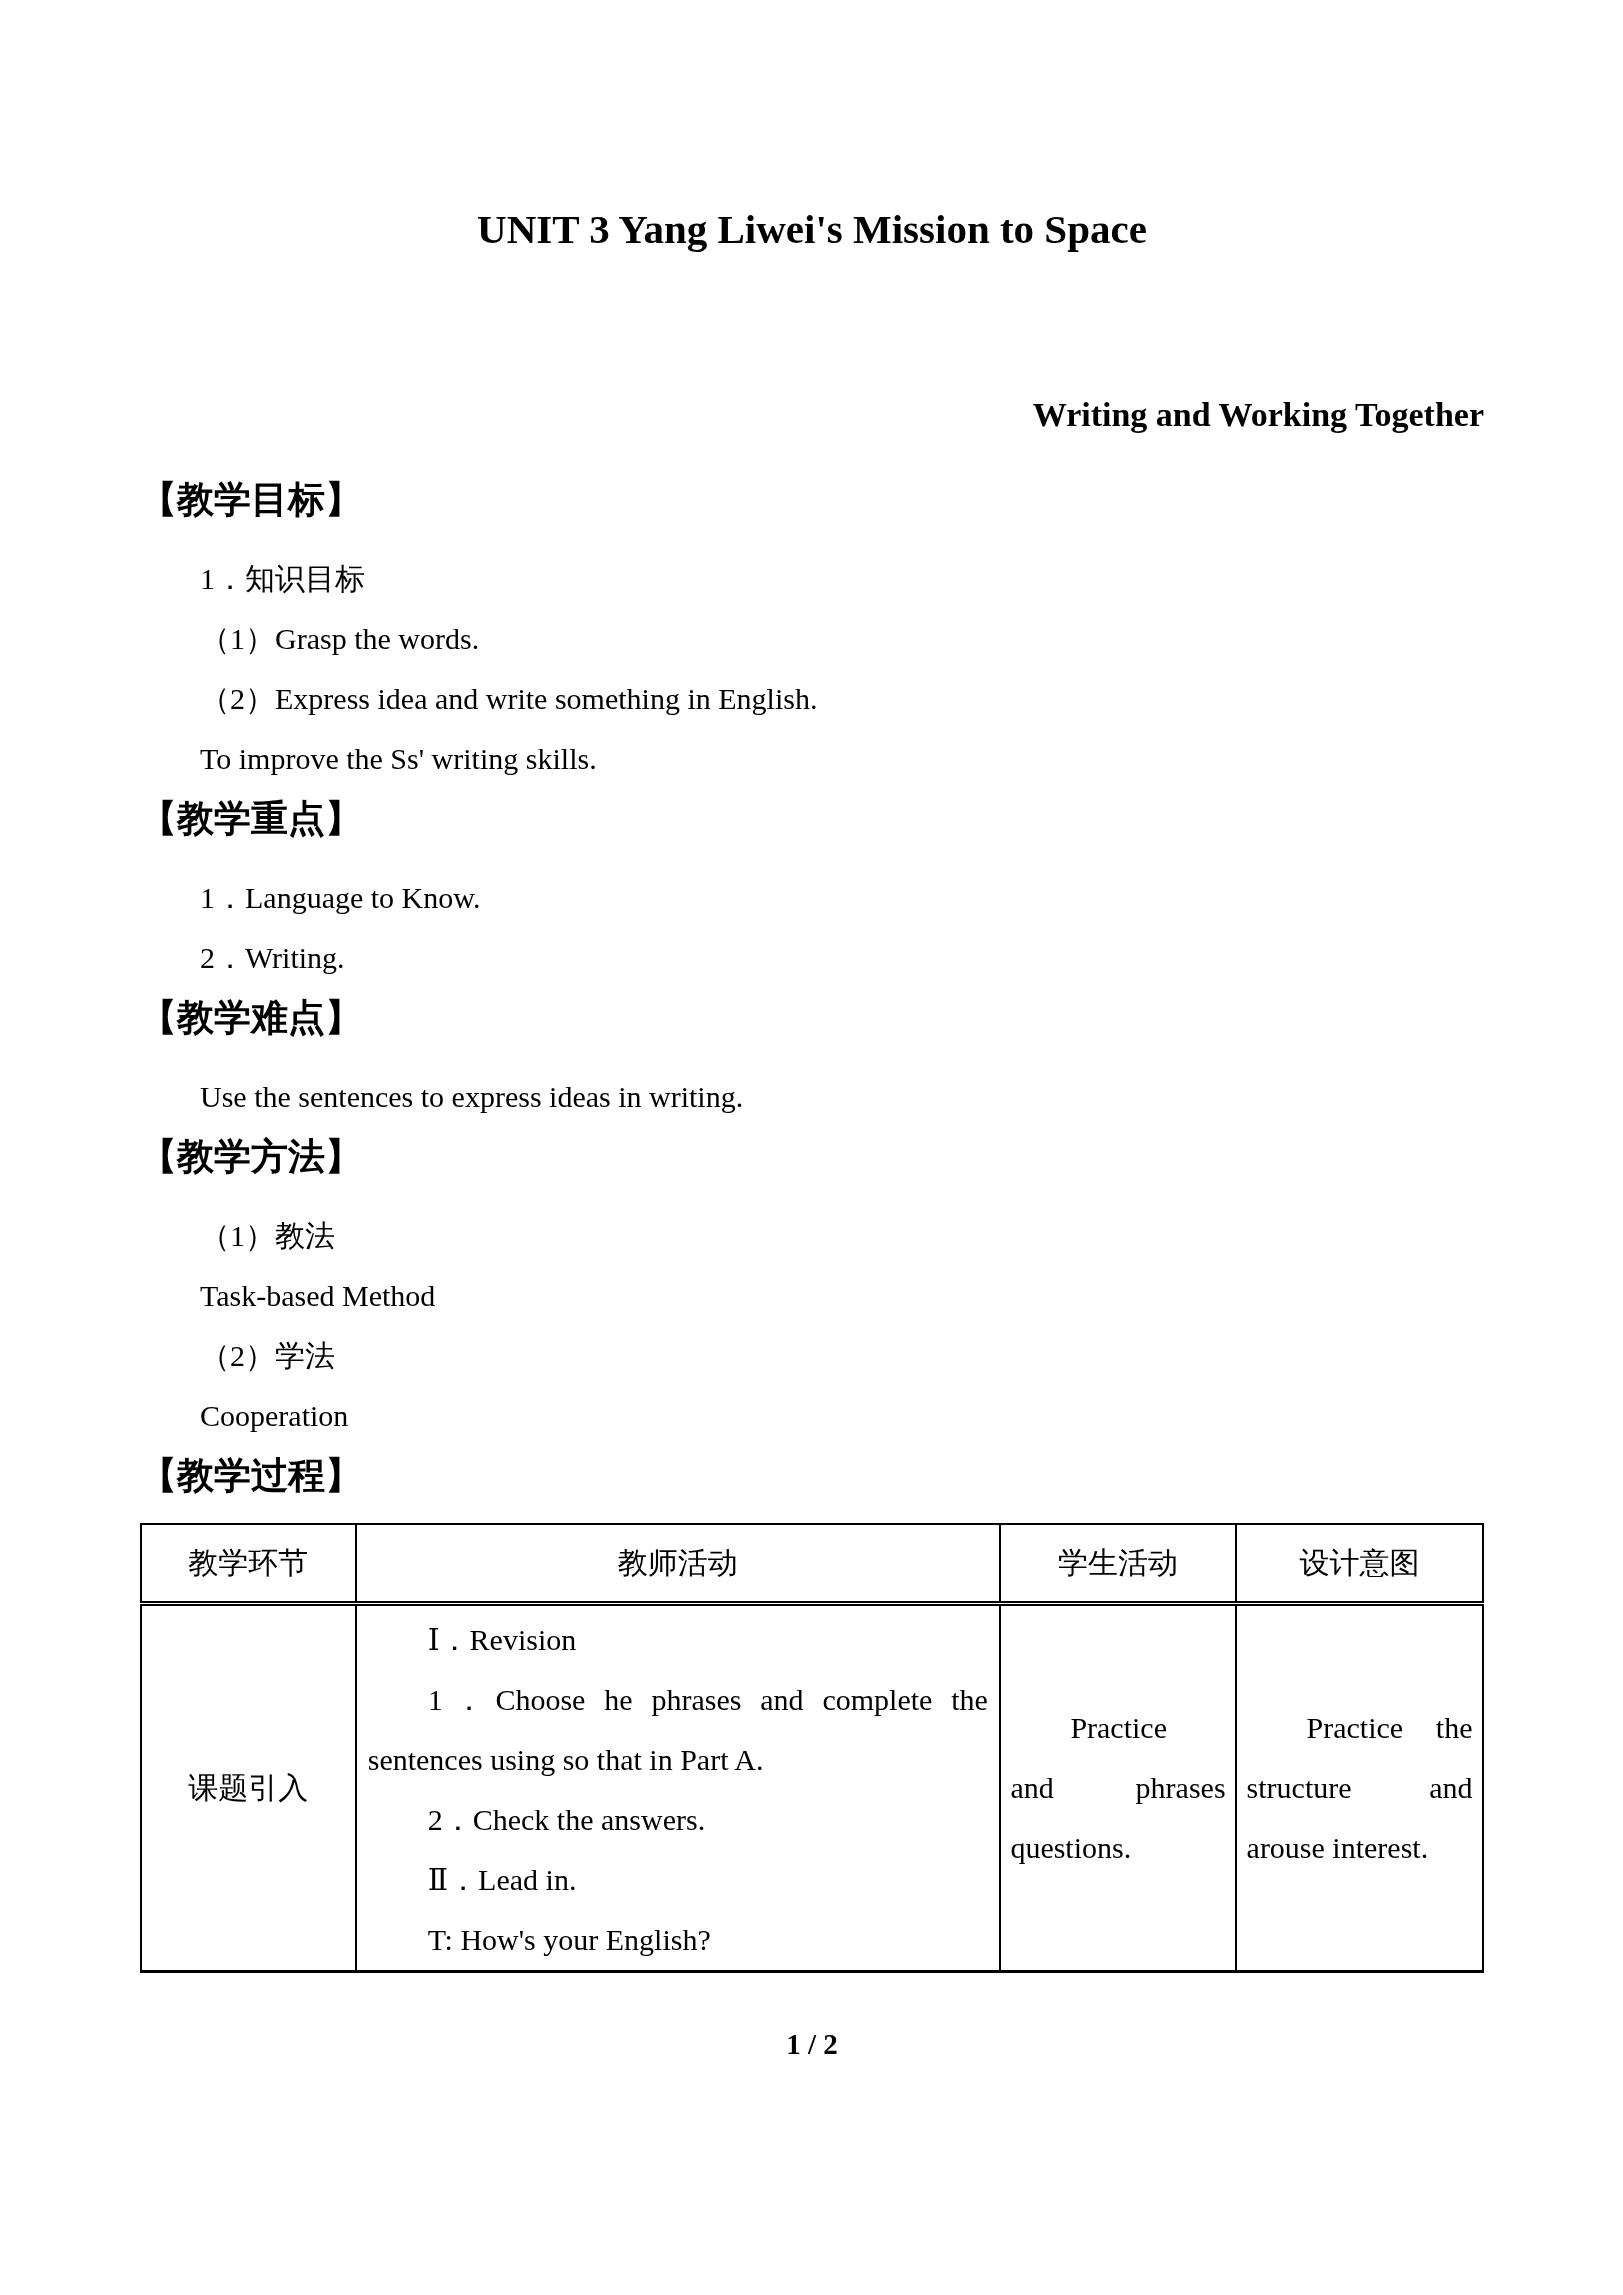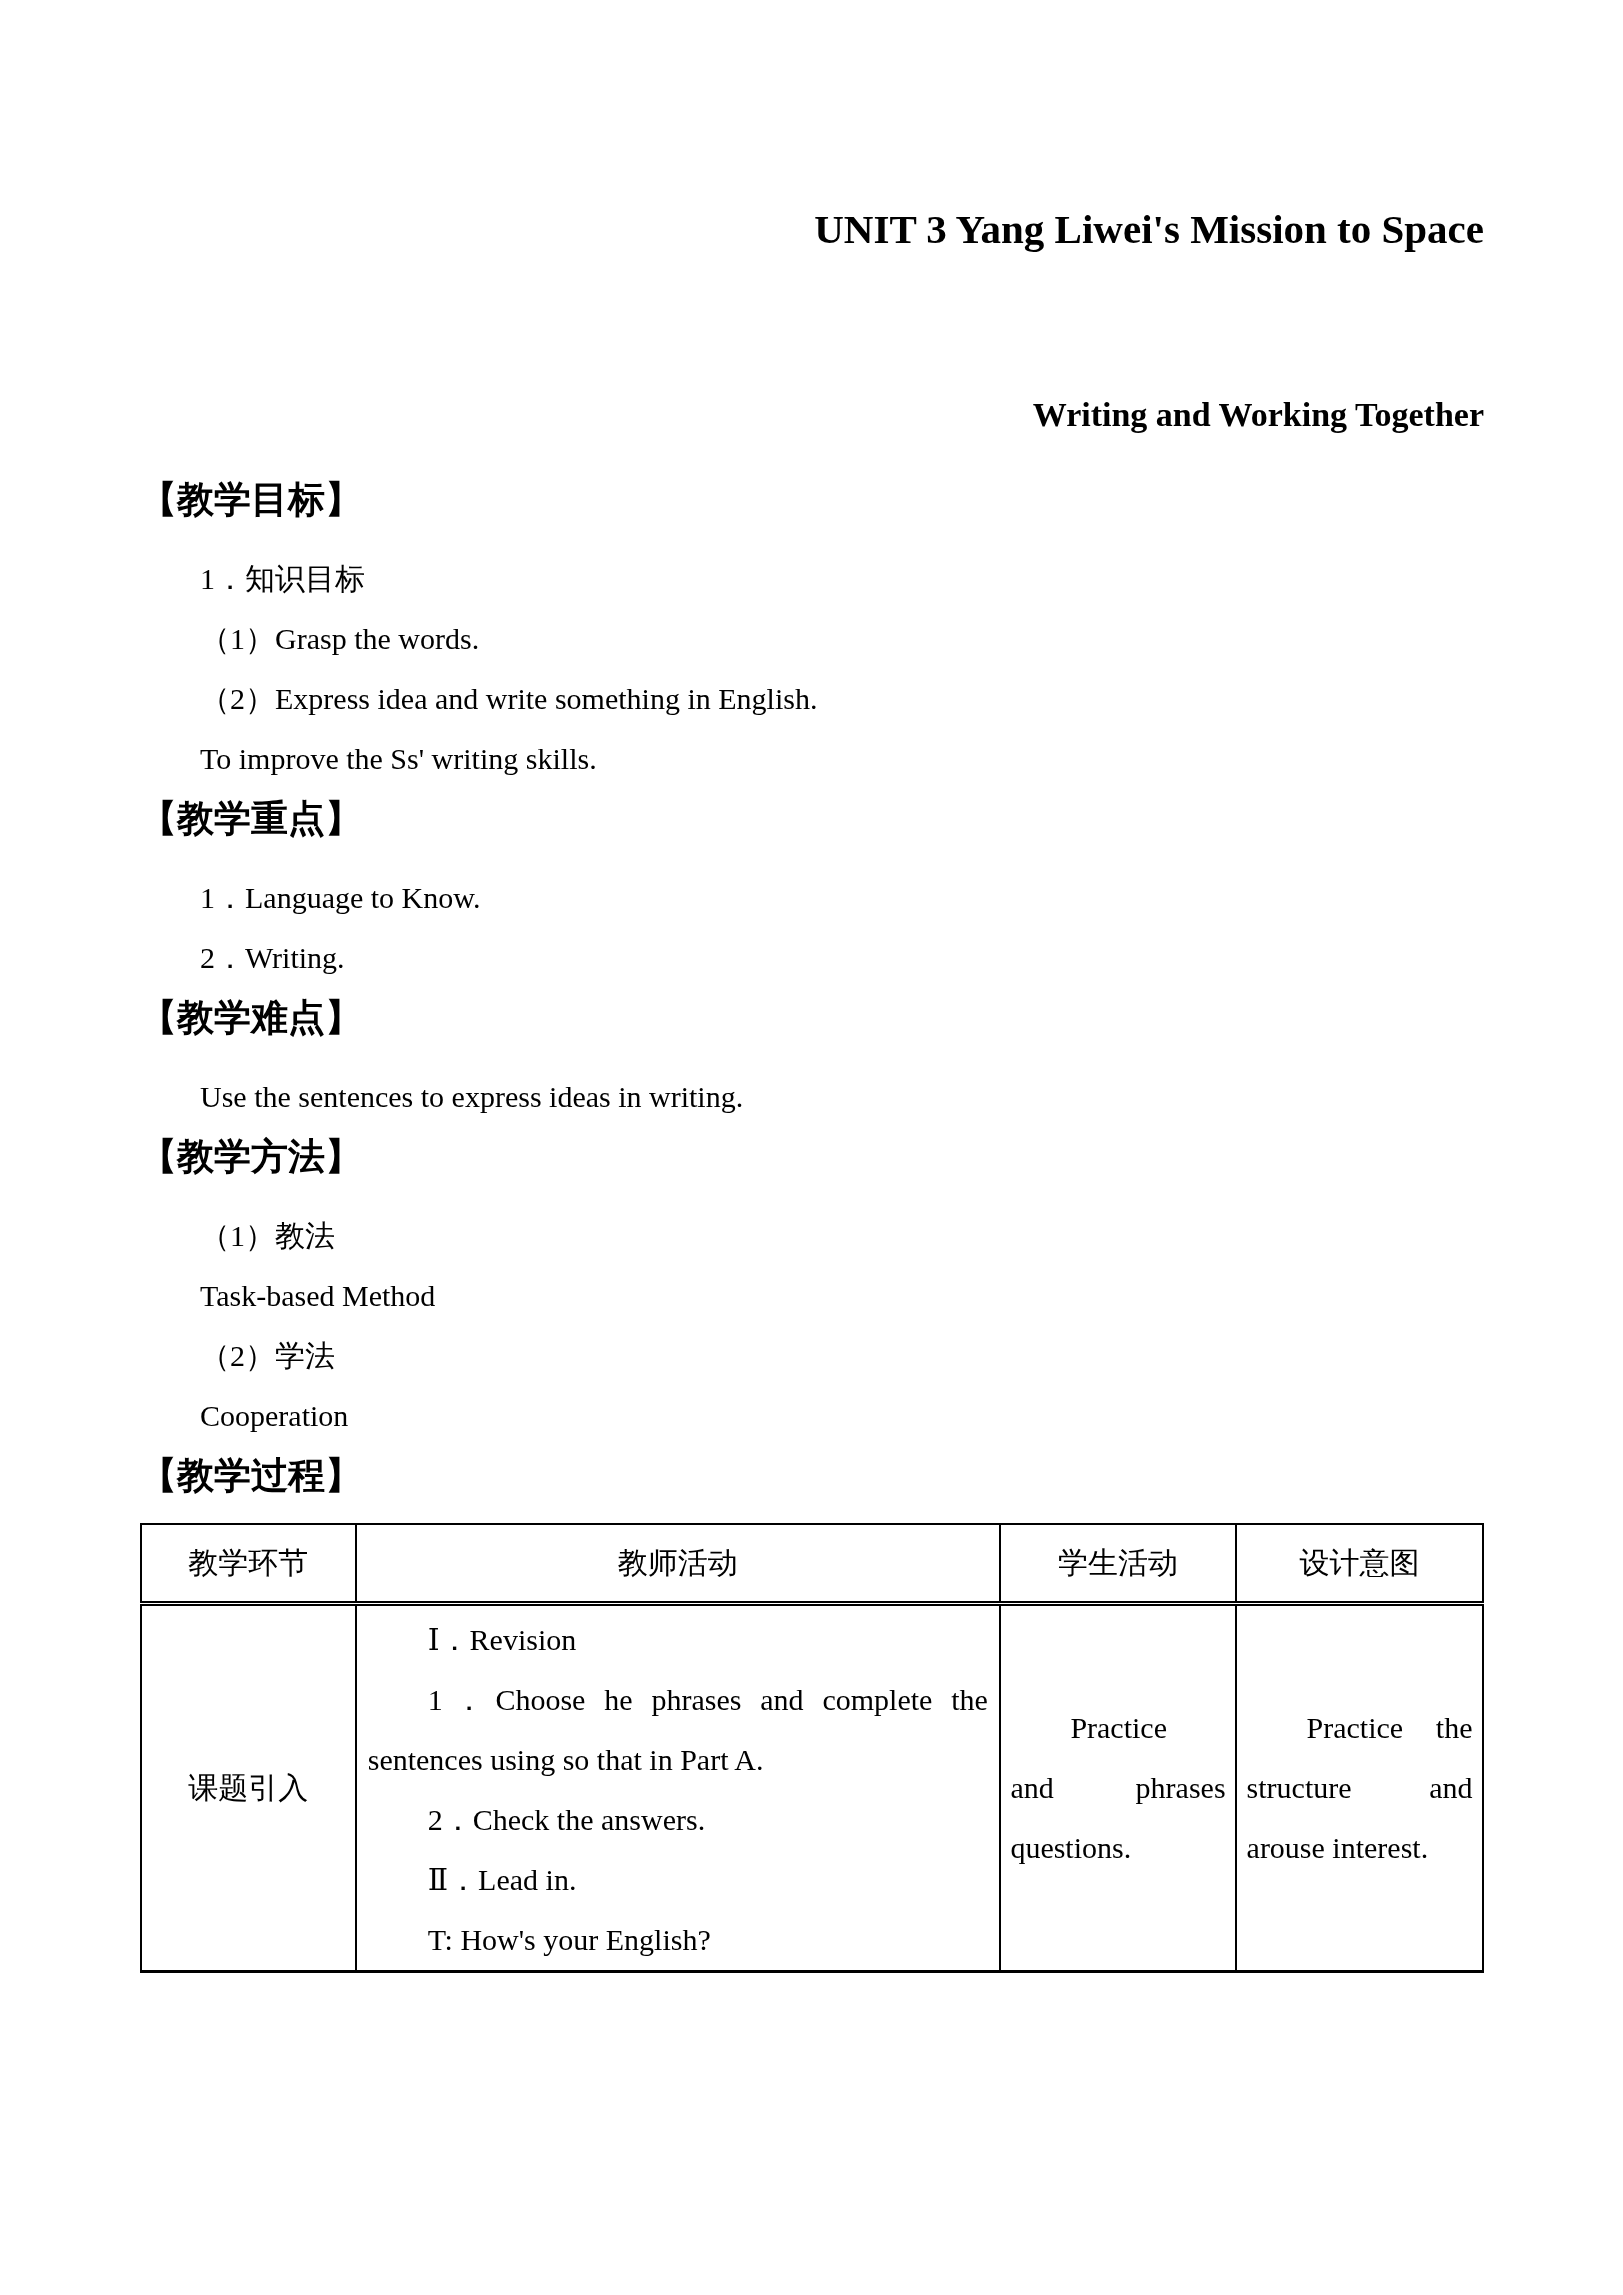--- a/index.html
+++ b/index.html
@@ -12,21 +12,21 @@
     font-family:"Liberation Serif","DejaVu Serif",serif;
     box-sizing:border-box;
     padding:0 139px 0 140px;
     overflow:hidden;
   }
   .doc-title{
     margin:203px 0 0 0;
     font-size:41px;
     line-height:52px;
     font-weight:bold;
-    text-align:right;
+    text-align:center;
   }
   .doc-subtitle{
     margin:130px 0 24.5px 0;
     font-size:34px;
     line-height:60px;
     font-weight:bold;
     text-align:right;
   }
   .sec{
     margin:0;
@@ -156,15 +156,16 @@
         </td>
         <td class="intent-cell">
           <div class="tline indent-justify">Practice the</div>
           <div class="tline justify-last">structure and</div>
           <div class="tline">arouse interest.</div>
         </td>
       </tr>
     </tbody>
   </table>
 
+  <div class="page-number">1 / 2</div>
 
 </div>
 
 
 </body></html>

